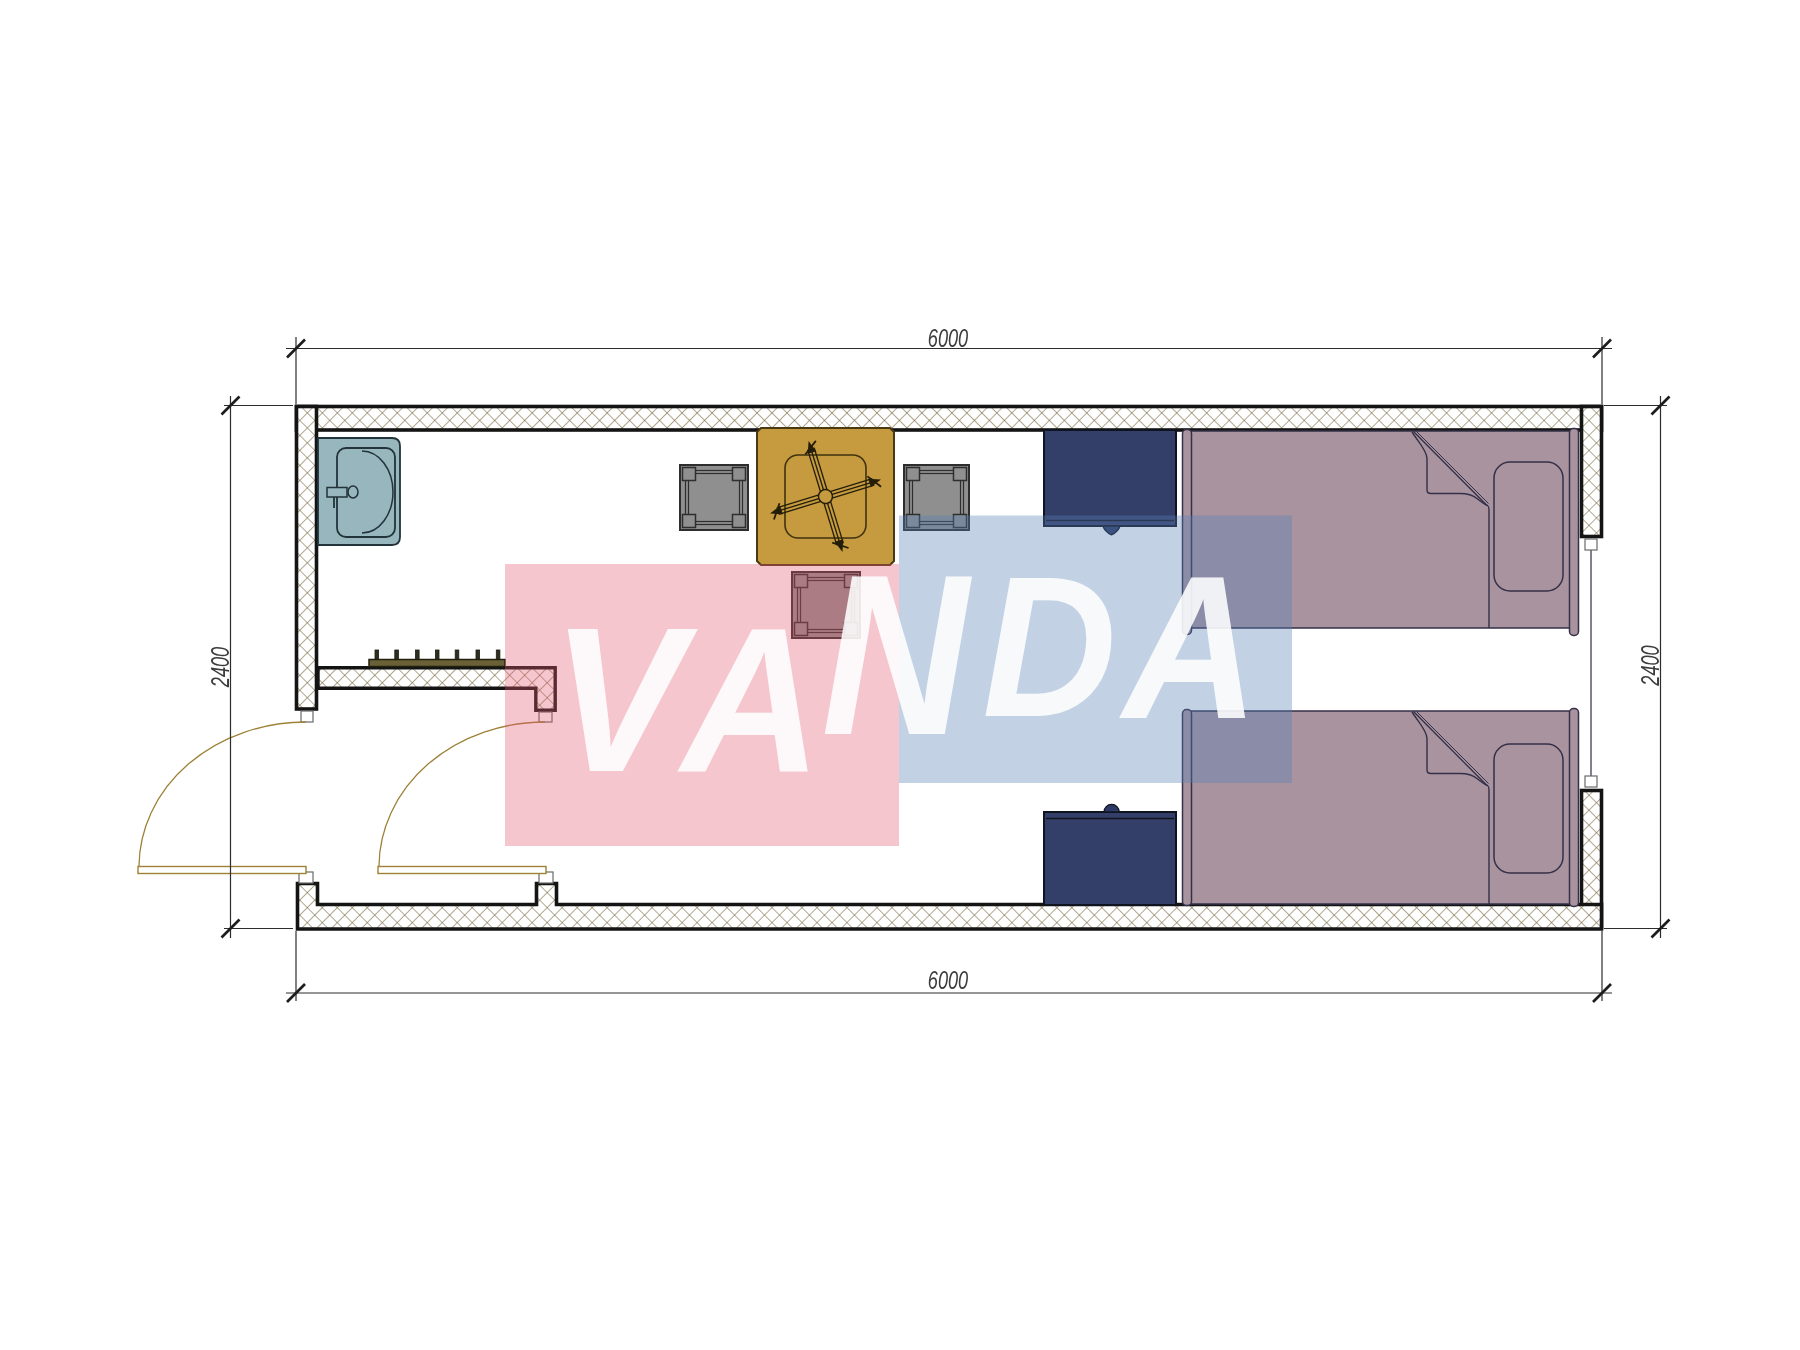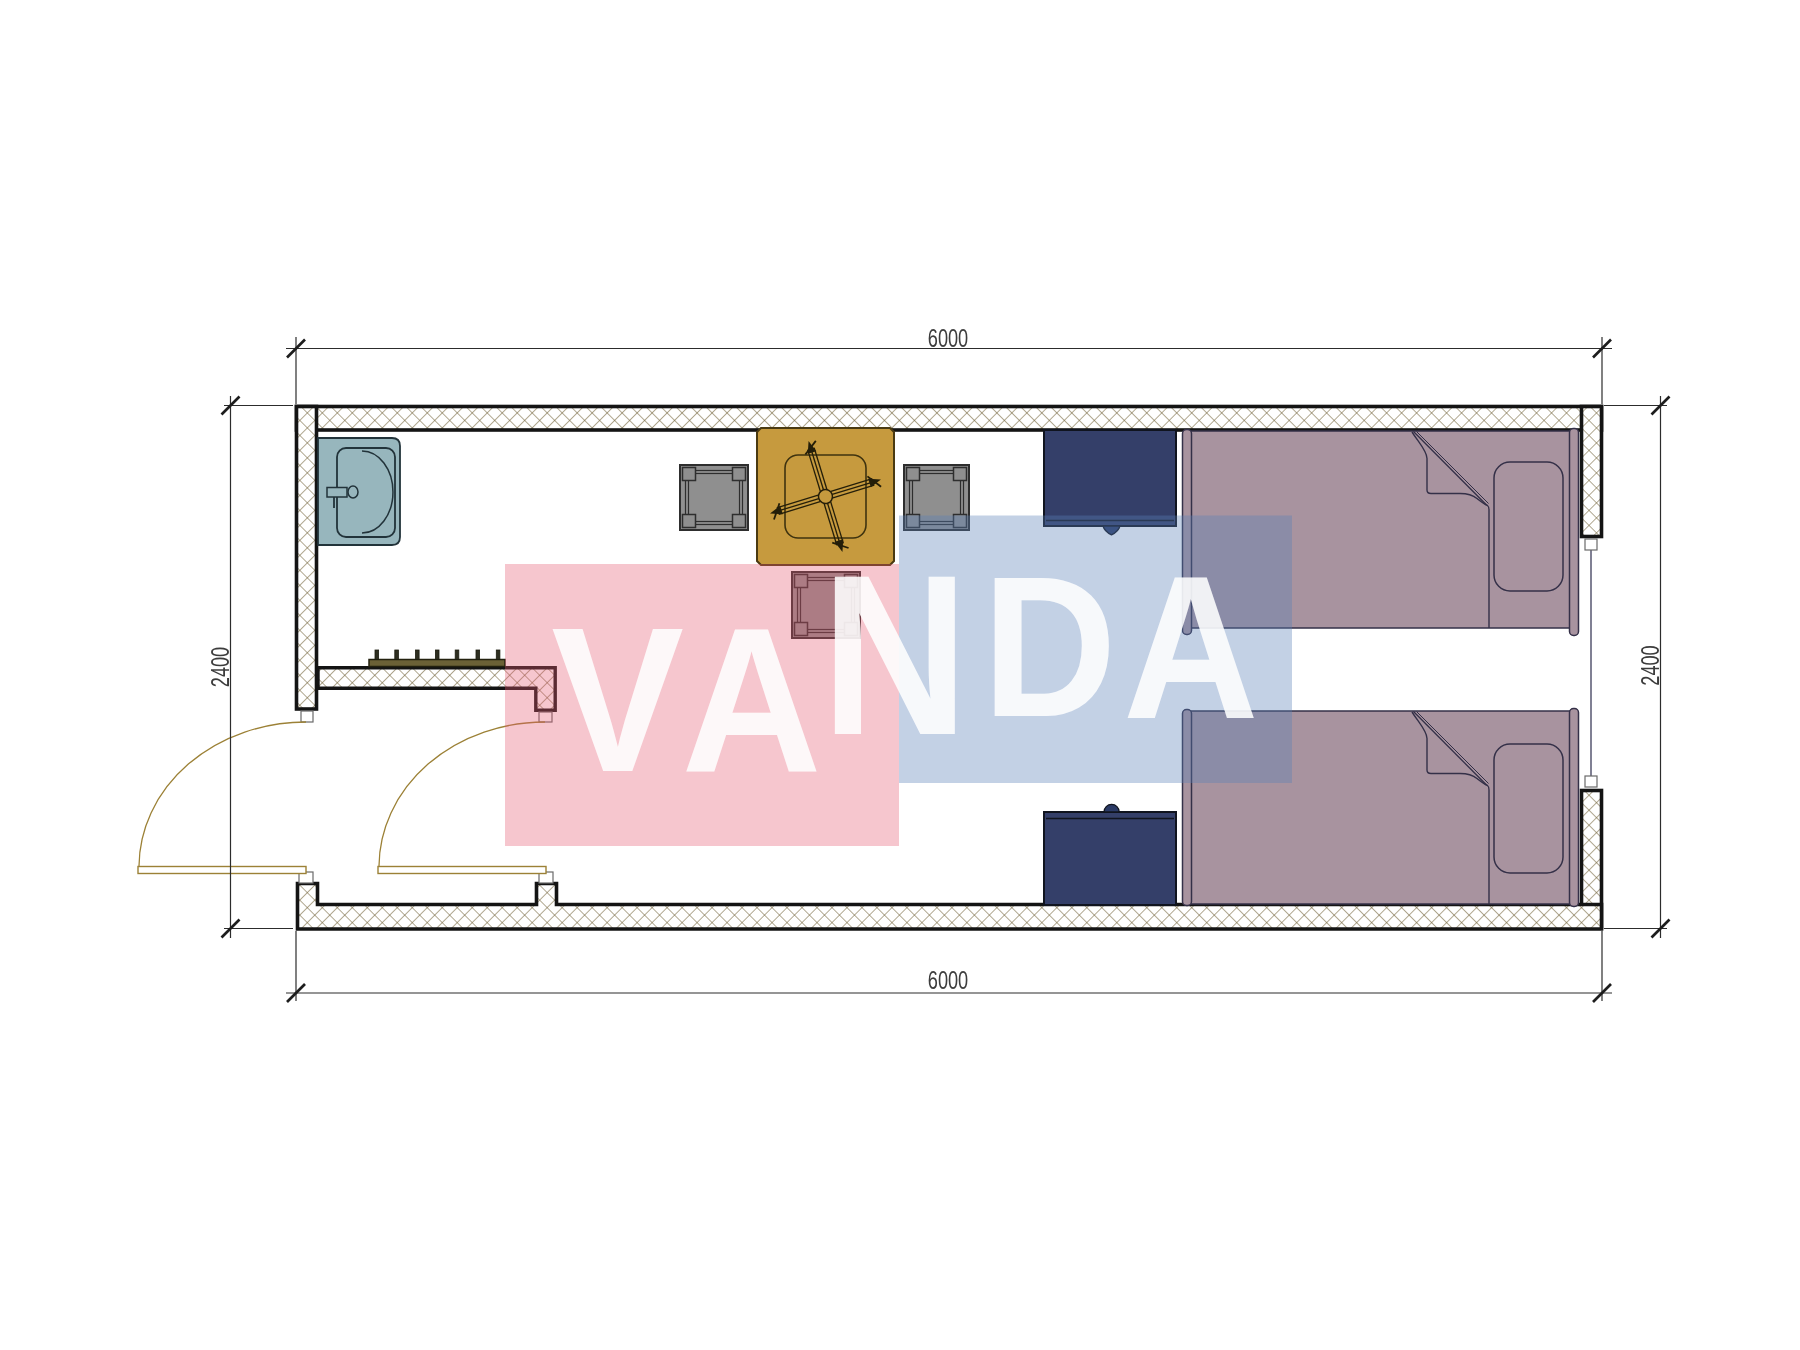--- a/index.html
+++ b/index.html
@@ -1,17 +1,17 @@
 <!DOCTYPE html>
 <html><head>
 <meta charset="utf-8">
 <style>
   html,body{margin:0;padding:0;background:#ffffff;}
   .page{position:relative;width:1800px;height:1186px;background:#fff;overflow:hidden;
-        font-family:"Liberation Sans", sans-serif;}
+        font-family:"Liberation Sans", sans-serif;font-style:italic;}
 </style>
 </head>
 <body>
 <div class="page">
 <svg width="1800" height="1350" viewBox="0 0 1800 1350">
 <defs>
   <pattern id="hatch" width="10.6" height="10.6" patternUnits="userSpaceOnUse" patternTransform="rotate(45)">
     <rect width="10.6" height="10.6" fill="#ffffff"></rect>
     <line x1="0" y1="0" x2="10.6" y2="0" stroke="#77683f" stroke-width="1.15"></line>
     <line x1="0" y1="0" x2="0" y2="10.6" stroke="#77683f" stroke-width="1.15"></line>

